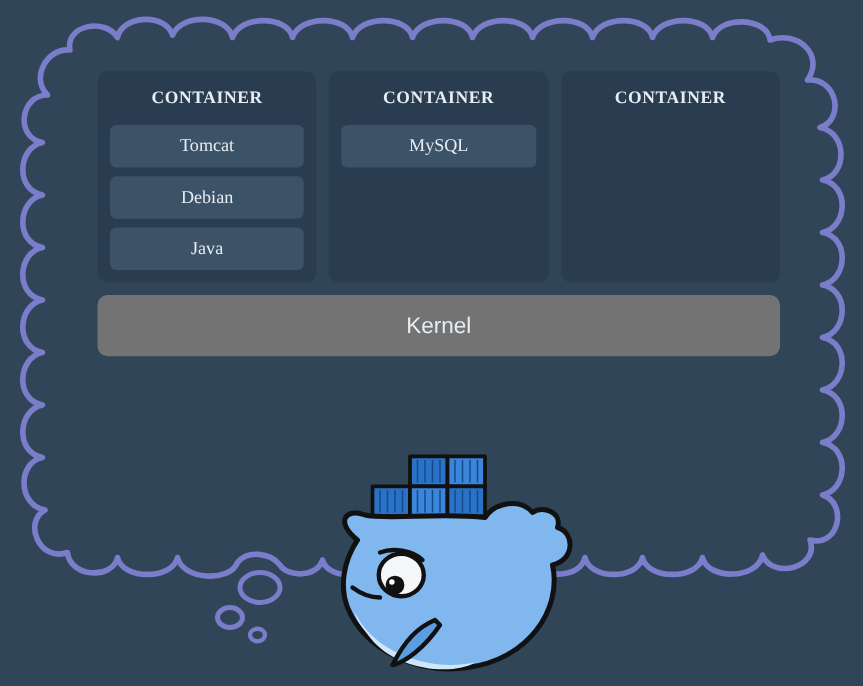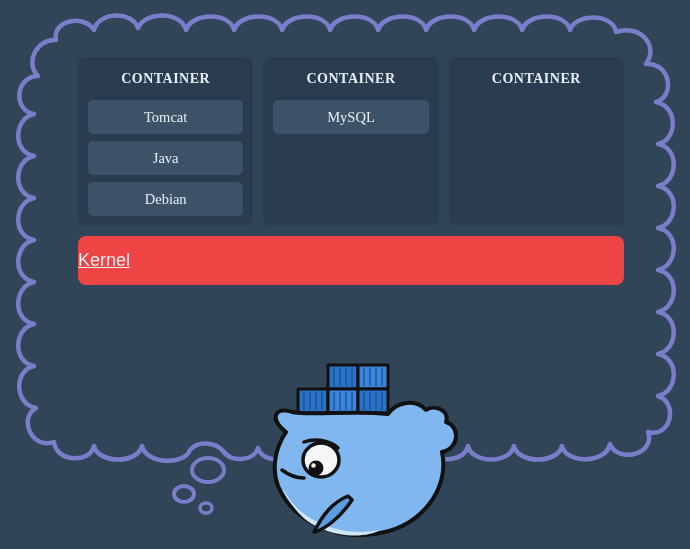--- a/index.html
+++ b/index.html
@@ -63,26 +63,26 @@
     border-radius: 5px;
     min-height: 34px;
     display: flex;
     align-items: center;
     justify-content: center;
   }
   .layer.spacer {
     background: transparent;
   }
   .kernel-box {
-    background: #ef4444;
+    background: #737373;
     border-radius: 8px;
     padding: 14px 0;
     color: #e6edf3;
     font-size: 18px;
-    text-decoration: underline;
+    text-align: center;
   }
   .thought-tail {
     position: absolute;
     left: 158px;
     top: 452px;
   }
   .whale {
     position: absolute;
     left: 264px;
     top: 360px;
@@ -144,22 +144,22 @@
       C 6 108, 10 74, 32 74
       C 18 60, 32 36, 50 38
       Z" fill="none" stroke="#7a7dc9" stroke-width="4.5" stroke-linejoin="round"></path>
   </svg>
 
   <div class="content-area">
     <div class="containers-row">
       <div class="container-box">
         <div class="container-title">CONTAINER</div>
         <div class="layer">Tomcat</div>
+        <div class="layer">Debian</div>
         <div class="layer">Java</div>
-        <div class="layer">Debian</div>
       </div>
       <div class="container-box">
         <div class="container-title">CONTAINER</div>
         <div class="layer">MySQL</div>
       </div>
       <div class="container-box">
         <div class="container-title">CONTAINER</div>
         <div class="layer spacer"></div>
       </div>
     </div>

